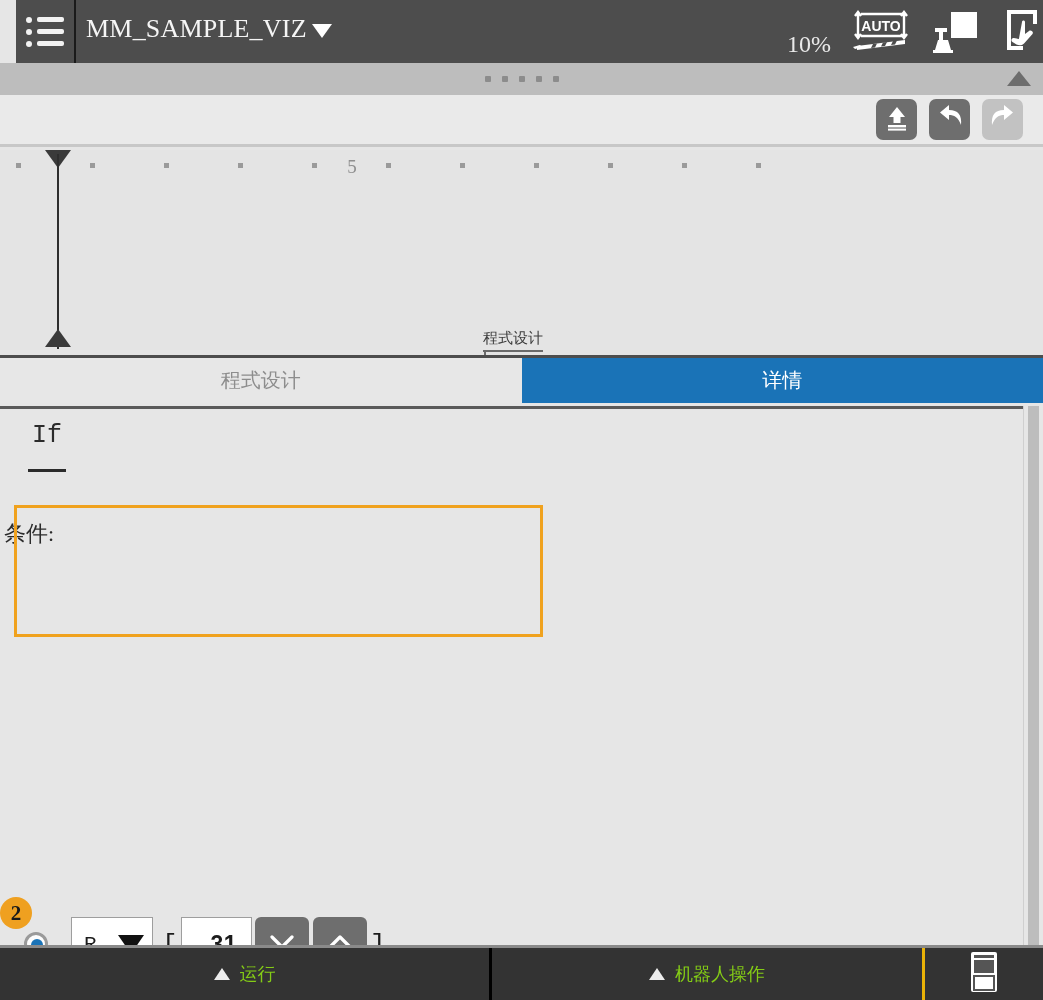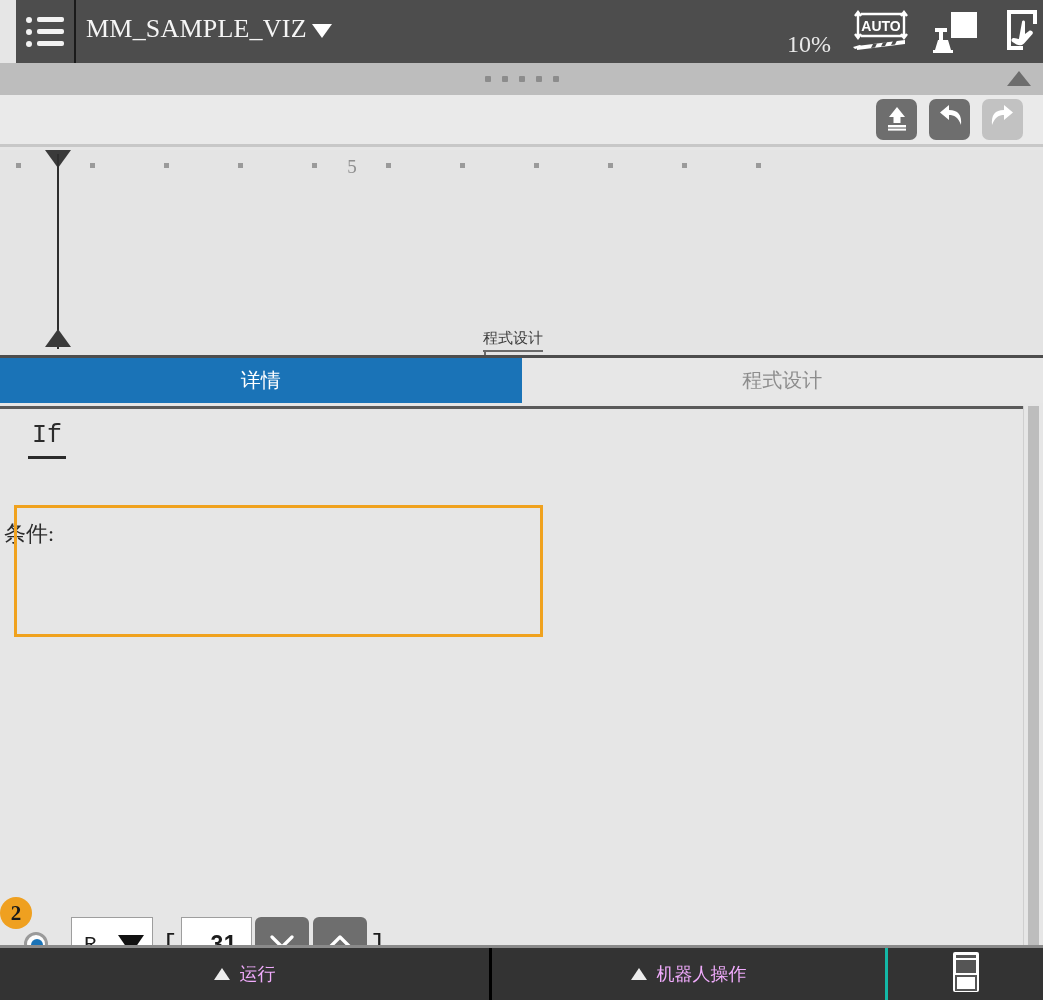--- a/index.html
+++ b/index.html
@@ -117,21 +117,21 @@
   .tab.active { background: #1a73b7; color: #ffffff; }
 
   
   .detail {
     position: absolute; left: 0; top: 406px; width: 1043px; height: 539px;
     background: #e6e6e6; border-top: 3px solid #5a5a5a;
   }
   .panel-title {
     position: absolute; left: 28px; top: 12px; font-size: 25px; color: #2b2b2b;
     font-family: "Liberation Mono", monospace; border-bottom: 3px solid #2b2b2b;
-    padding: 0 4px 6px 4px;
+    padding: 0 4px 19px 4px;
   }
   .cond-label {
     position: absolute; left: 4px; top: 66px; font-size: 22px; color: #2b2b2b;
     font-family: "Liberation Serif", serif;
     margin-top: 44px;
   }
   .cond-box {
     position: absolute; left: 14px; top: 96px; width: 529px; height: 132px;
     border: 3px solid #f0a21e;
   }
@@ -174,24 +174,24 @@
   }
 
   
   .bottom {
     position: absolute; left: 0; bottom: 0; width: 1043px; height: 55px;
     background: #333333; display: flex; align-items: stretch;
     border-top: 3px solid #8a8a8a;
   }
   .bbtn {
     display: flex; align-items: center; justify-content: center; gap: 10px;
-    color: #f0abfc; font-size: 18px; position: relative;
+    color: #84cc16; font-size: 18px; position: relative;
   }
   .bbtn.run { width: 492px; border-right: 3px solid #000; }
-  .bbtn.robot { width: 396px; border-right: 3px solid #14b8a6; }
+  .bbtn.robot { width: 433px; border-right: 3px solid #eab308; }
   .up-tri {
     width: 0; height: 0; border-left: 8px solid transparent;
     border-right: 8px solid transparent; border-bottom: 12px solid #ededed;
   }
   .pendant {
     flex: 1; display: flex; align-items: center; justify-content: center;
   }
   .watermark {
     position: absolute; right: 60px; bottom: 0; color: #3e3e3e; font-size: 34px;
     letter-spacing: 3px; font-weight: bold; pointer-events: none;
@@ -321,25 +321,25 @@
         <i class="line"></i>
         <i class="ph-bot"></i>
     </div>
 
     <span class="node-label" style="left:483px; top:179px;">程式设计</span>
     <i class="leader" style="left:484px; top:200px; height:26px;"></i>
 
   </div>
 
   <div class="tabs">
+    <div class="tab inactive">
+      <span>程式设计</span>
+    </div>
     <div class="tab active">
       <span>详情</span>
-    </div>
-    <div class="tab inactive">
-      <span>程式设计</span>
     </div>
   </div>
 
   <div class="detail">
 
     <div class="panel-title">If</div>
     <div class="cond-label">条件:</div>
 
     <div class="cond-box"></div>
     <span class="badge-orange" style="left:0px; top:488px;">2</span>

